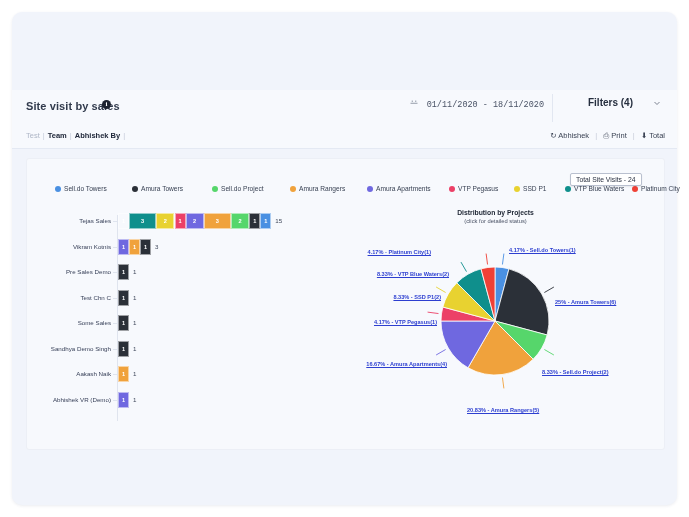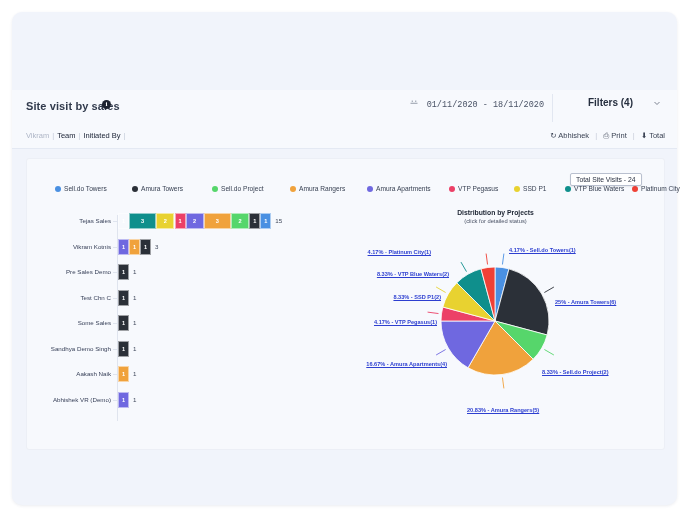--- a/index.html
+++ b/index.html
@@ -41,21 +41,21 @@
   }
   .chev{
     position:absolute;right:16px;top:9px;width:8px;height:8px;cursor:pointer;
   }
   
   .subbar{
     position:absolute;left:0;top:114px;width:100%;height:22px;
     background:#f7f9fd;border-bottom:1px solid #e4e9f3;
   }
   .crumbs{position:absolute;left:14px;top:5px;font-size:7.5px;color:#1f2633;}
-  .crumbs .crumb{color:#20283a;font-weight:normal;}
+  .crumbs .crumb{color:#20283a;font-weight:bold;}
   .crumbs .crumb.muted{color:#aeb6c6;font-weight:normal;}
   .crumbs .bar{color:#c3cad8;margin:0 3px;font-weight:normal;}
   .actions{position:absolute;right:12px;top:5px;font-size:7.5px;color:#3b4354;}
   .actions .act{cursor:pointer;white-space:nowrap;}
   .actions .sep{color:#c6ccd9;margin:0 4px;}
   
   .panel{
     position:absolute;left:14px;top:146px;width:637px;height:290px;
     background:#f7f9fd;border:1px solid #eceff6;border-radius:3px;
   }
@@ -135,21 +135,21 @@
     <div class="filters">Filters (4)</div>
     <div class="chev">
       <svg width="8" height="8" viewBox="0 0 16 16">
         <polyline points="3,6 8,11 13,6" fill="none" stroke="#5d6575" stroke-width="1.6"></polyline>
       </svg>
     </div>
   </div>
 
   <div class="subbar">
     <div class="crumbs">
-      <span class="crumb muted">Vikram</span><span class="bar">|</span><span class="crumb">Team</span><span class="bar">|</span><span class="crumb">Initiated By</span><span class="bar">|</span>
+      <span class="crumb muted">Test</span><span class="bar">|</span><span class="crumb">Team</span><span class="bar">|</span><span class="crumb">Abhishek By</span><span class="bar">|</span>
     </div>
 
     <div class="actions">
       <span class="act">
         <span>↻</span>
         <span>Abhishek</span>
       </span><span class="sep">|</span><span class="act">
         <span>⎙</span>
         <span>Print</span>
       </span><span class="sep">|</span><span class="act">

